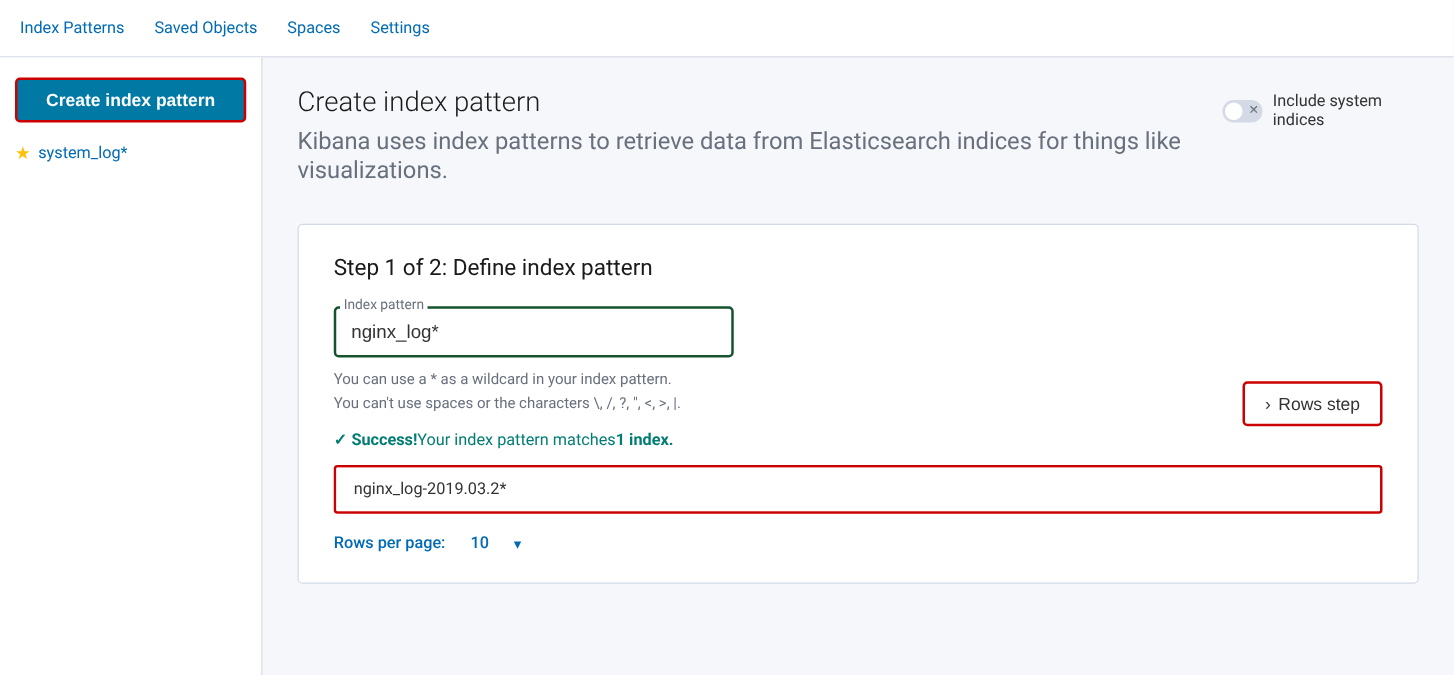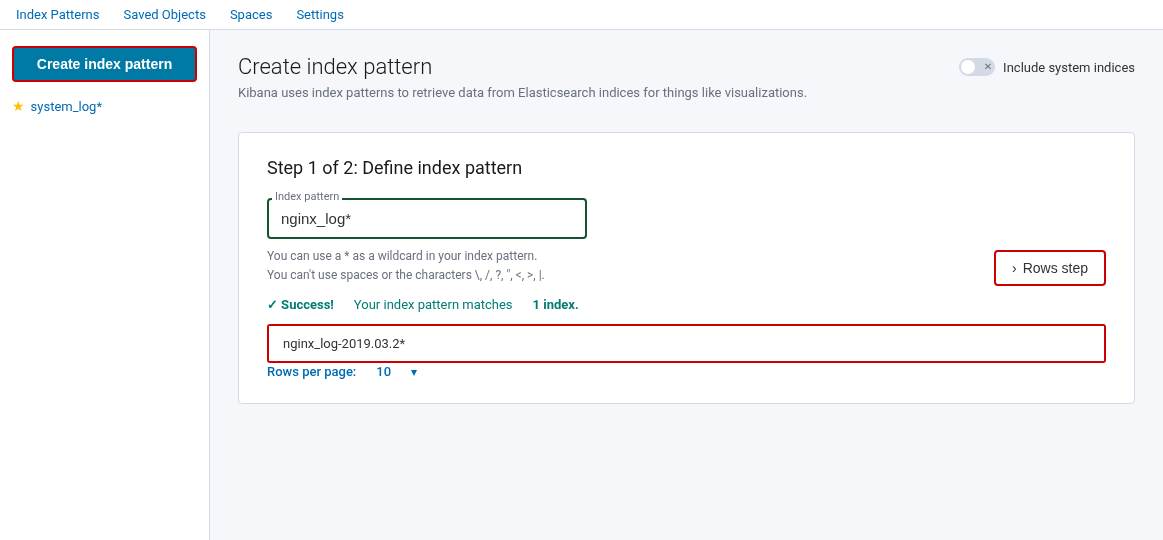--- a/index.html
+++ b/index.html
@@ -5,21 +5,21 @@
     * { box-sizing: border-box; margin: 0; padding: 0; }
     body { font-family: -apple-system, BlinkMacSystemFont, 'Segoe UI', Roboto, sans-serif; background: #f5f7fa; color: #333; font-size: 14px; }
 
     
     .top-nav {
       background: #fff;
       border-bottom: 1px solid #d3dae6;
       display: flex;
       align-items: center;
       padding: 0 16px;
-      height: 30px;
+      height: 46px;
     }
     .top-nav a {
       text-decoration: none;
       color: #006bb4;
       font-size: 13px;
       margin-right: 24px;
       line-height: 30px;
     }
 
     
@@ -67,21 +67,21 @@
       padding: 24px 28px;
       overflow-y: auto;
     }
     .page-title {
       font-size: 22px;
       font-weight: 300;
       color: #1a1a1a;
       margin-bottom: 6px;
     }
     .page-subtitle {
-      font-size: 13px;
+      font-size: 19px;
       color: #69707d;
       margin-bottom: 16px;
     }
     .toggle {
       width: 36px;
       height: 18px;
       background: #d3dae6;
       border-radius: 9px;
       position: relative;
       cursor: pointer;
@@ -157,30 +157,30 @@
       line-height: 1.6;
     }
 
     
     .success-msg {
       font-size: 13px;
       color: #017d73;
       margin-bottom: 12px;
       display: flex;
       align-items: center;
-      gap: 20px;
+      gap: 0;
     }
     .success-msg strong { color: #017d73; }
 
     
     .index-table {
       border: 2px solid #cc0000;
       border-radius: 3px;
       overflow: hidden;
-      margin-bottom: 1px;
+      margin-bottom: 16px;
     }
     .index-row {
       padding: 10px 14px;
       font-size: 13px;
       color: #333;
       background: #fff;
     }
 
     
     .rows-per-page {

